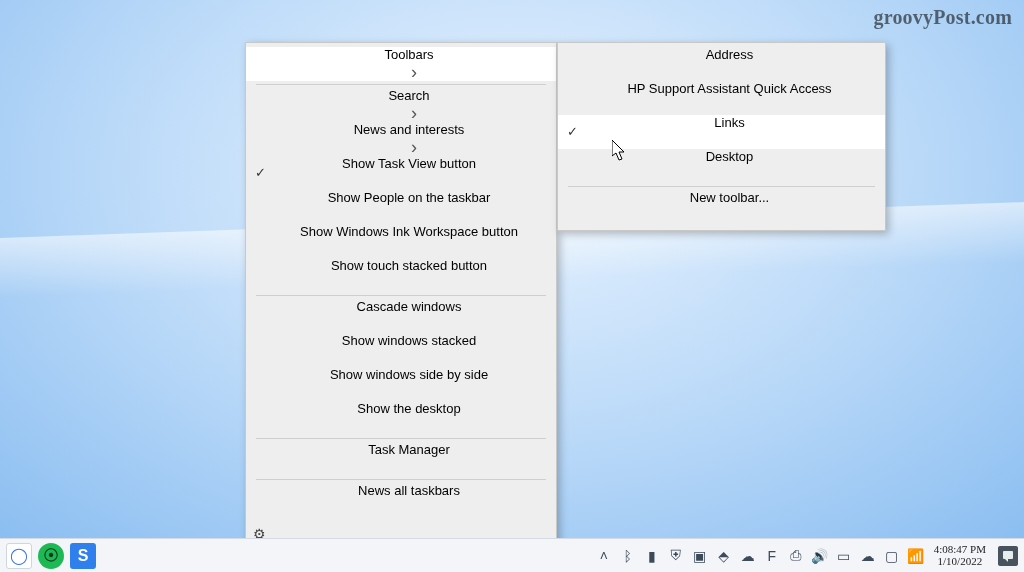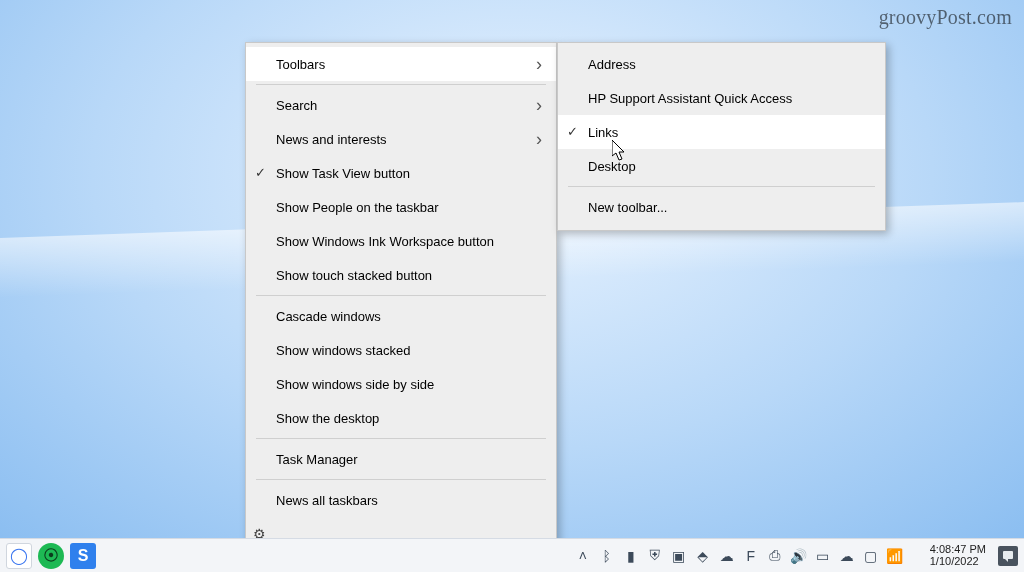--- a/index.html
+++ b/index.html
@@ -16,35 +16,35 @@
     position: absolute; border-radius: 50%;
     border: 2px solid rgba(255,255,255,.6);
     filter: blur(.5px);
   }
   .sw1 { width: 900px; height: 900px; left: -420px; top: -380px; border-width: 40px; border-color: rgba(255,255,255,.35) transparent transparent rgba(255,255,255,.35); }
   .sw2 { width: 900px; height: 900px; right: -420px; top: -200px; border-width: 30px; border-color: transparent rgba(255,255,255,.3) rgba(255,255,255,.3) transparent; }
   .swband { position:absolute; left:0; right:0; top:220px; height:60px; background:linear-gradient(180deg, rgba(255,255,255,.55), rgba(255,255,255,0)); transform:skewY(-2deg); }
 
   
   .watermark { position: absolute; right: 12px; top: 6px; color: rgba(0,0,0,.55); font-size: 20px; font-family: Georgia, "Times New Roman", serif; font-style: italic; letter-spacing: .2px; }
-  .watermark .g { font-style: normal; font-weight: 400; margin-left: 38px; }
+  .watermark .g { font-style: normal; font-weight: 700; margin-left: 38px; }
 
   
   .menu {
     position: absolute;
     background: #eeeeee;
     border: 1px solid #c8c8c8;
     box-shadow: 3px 3px 8px rgba(0,0,0,.25);
     padding: 4px 0 6px;
   }
   .menu.primary { left: 245px; top: 42px; width: 312px; }
   .menu .item {
     display: flex; align-items: center;
     height: 34px; padding: 0 14px 0 30px; position: relative;
-    white-space: nowrap; cursor: default;
+    white-space: nowrap; cursor: default; flex-direction: column;
   }
   .menu .item .label { flex: 1; }
   .menu .item .arrow { color: #555; font-size: 12px; padding-left: 10px; }
   .menu .item .check { position: absolute; left: 9px; top: 50%; transform: translateY(-52%); color: #333; font-size: 13px; }
   .menu .item .gear  { position: absolute; left: 7px; top: 50%; transform: translateY(-50%); color: #444; font-size: 14px; }
   .menu .sep { height: 1px; margin: 3px 10px; background: #cfcfcf; }
   .menu .item.hovered { background: #ffffff; }
 
   
   .menu.submenu { left: 557px; top: 42px; width: 329px; }
@@ -60,21 +60,21 @@
   }
   .taskbar .left, .taskbar .tray { display: flex; align-items: center; gap: 6px; }
   .taskbar .left { flex: 0 0 auto; }
   .taskbar .spacer { flex: 1; }
   .taskbar .appicon { width: 26px; height: 26px; border-radius: 3px; display:flex; align-items:center; justify-content:center; font-size:16px; }
   .taskbar .appicon.signal { background: #fff; border:1px solid #d0d6de; color:#3a76f0; }
   .taskbar .appicon.spotify { background: #1db954; color:#0b3b1c; border-radius:50%; }
   .taskbar .appicon.snagit { background:#2f80ed; color:#fff; font-weight:700; }
 
   .tray .ticon { width: 18px; height: 18px; display:flex; align-items:center; justify-content:center; font-size:14px; color:#3c4a5a; }
-  .tray .clock { margin-left: 20px; line-height: 1.05; font-size: 11px; text-align: left; color:#222; }
+  .tray .clock { margin-left: 3px; line-height: 1.05; font-size: 11px; text-align: center; color:#222;font-family:Liberation Serif, serif; }
   .tray .notif { width: 20px; height: 20px; background:#49535e; border-radius:2px; margin-left:6px; display:flex; align-items:center; justify-content:center; }
   .tray .notif svg { width:12px; height:12px; }
 </style>
 </head>
 <body>
 
 <div class="desktop">
   <div class="swirl sw1"></div>
   <div class="swirl sw2"></div>
   <div class="swband"></div>

